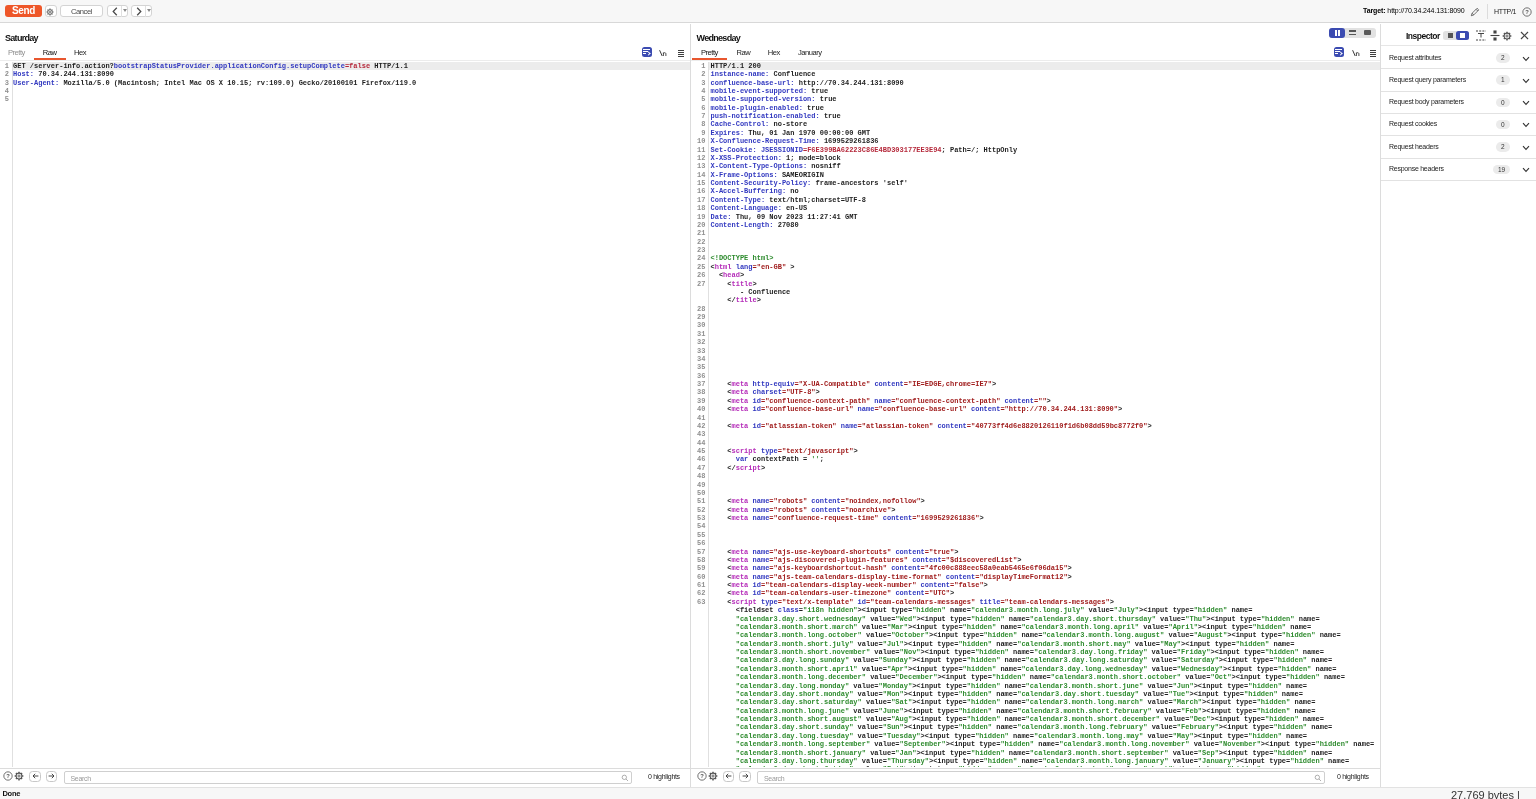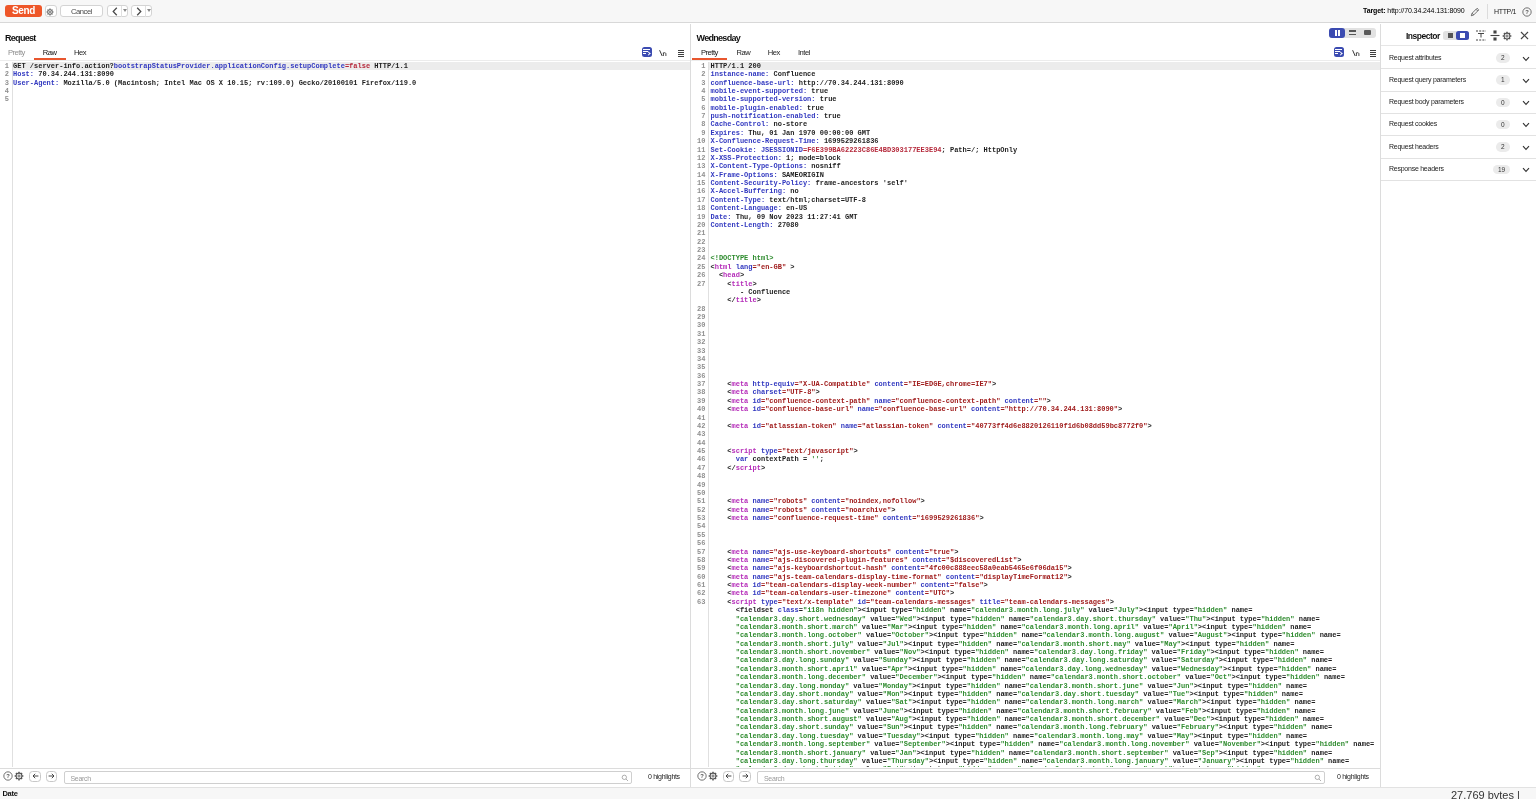--- a/index.html
+++ b/index.html
@@ -65,21 +65,21 @@
 <div class="abs" style="left:1487px;top:4px;width:1px;height:15px;background:#dcdcdc"></div>
 <div class="abs" style="left:1494px;top:7.5px;font-size:7px;letter-spacing:-0.35px;color:#222">HTTP/1</div>
 <svg style="position:absolute;left:1522px;top:6.5px" width="10" height="10" viewBox="0 0 24 24">
     <circle cx="12" cy="12" r="10" fill="none" stroke="#555" stroke-width="2"></circle>
     <text x="12" y="17" font-size="14" font-family="Liberation Sans" font-weight="bold" fill="#555" text-anchor="middle">?</text>
   </svg>
 
 <div class="abs" style="left:690px;top:24px;width:1px;height:763px;background:#dcdcdc"></div>
 <div class="abs" style="left:1380px;top:24px;width:1px;height:763px;background:#dcdcdc"></div>
 
-<div class="ptitle" style="left:5px;top:33px">Request</div>
+<div class="ptitle" style="left:5px;top:33px">Saturday</div>
 <div class="tab dim" style="left:8px;top:48px">Pretty</div>
 <div class="tab" style="left:42.8px;top:48px">Raw</div>
 <div class="tab dim" style="left:74px;top:48px;color:#222">Hex</div>
 <div class="abs" style="left:0;top:59.5px;width:690px;height:1px;background:#ececec"></div>
 <div class="abs" style="left:34px;top:57.5px;width:32px;height:2.4px;background:#e8562e"></div>
 <div style="position:absolute;left:641.5px;top:47px;width:10px;height:10px;background:#3b4bb1;border-radius:2.5px">
 <div style="position:absolute;left:1.8px;top:2px;width:6.4px;height:0.9px;background:#fff"></div>
 <div style="position:absolute;left:1.8px;top:4px;width:4.5px;height:0.9px;background:#fff"></div>
 <div style="position:absolute;left:1.8px;top:6.3px;width:3px;height:0.9px;background:#fff"></div>
 <div style="position:absolute;left:5px;top:5.2px;width:3px;height:3px;border-right:1px solid #fff;border-bottom:1px solid #fff;transform:rotate(-45deg)"></div>
@@ -94,21 +94,21 @@
     <div style="width:6px;height:1px;background:#3f3f3f;margin-bottom:1.1px"></div>
     <div style="width:6px;height:1px;background:#3f3f3f;margin-bottom:1.1px"></div>
   </div>
 <div class="abs code" style="left:0;top:61.8px;width:690px;height:705px;overflow:hidden"><div class="row" style="background:linear-gradient(to right,transparent 12px,#ececec 12px)"><span class="ln" style="width:9px;margin-right:4px">1</span>GET /server-info.action?<i class="b">bootstrapStatusProvider.applicationConfig.setupComplete</i><i class="r">=false</i> HTTP/1.1</div><div class="row"><span class="ln" style="width:9px;margin-right:4px">2</span><i class="b">Host:</i> 70.34.244.131:8090</div><div class="row"><span class="ln" style="width:9px;margin-right:4px">3</span><i class="b">User-Agent:</i> Mozilla/5.0 (Macintosh; Intel Mac OS X 10.15; rv:109.0) Gecko/20100101 Firefox/119.0</div><div class="row"><span class="ln" style="width:9px;margin-right:4px">4</span></div><div class="row"><span class="ln" style="width:9px;margin-right:4px">5</span></div></div>
 <div class="abs" style="left:11.5px;top:61.8px;width:1px;height:705px;background:#e0e0e0"></div>
 
 <div class="ptitle" style="left:696.5px;top:33px">Wednesday</div>
 <div class="tab" style="left:701px;top:48px">Pretty</div>
 <div class="tab dim" style="left:736.5px;top:48px;color:#222">Raw</div>
 <div class="tab dim" style="left:767.8px;top:48px;color:#222">Hex</div>
-<div class="tab dim" style="left:798px;top:48px;color:#222">Intel</div>
+<div class="tab dim" style="left:798px;top:48px;color:#222">January</div>
 <div class="abs" style="left:691px;top:59.5px;width:689px;height:1px;background:#ececec"></div>
 <div class="abs" style="left:692px;top:57.5px;width:35px;height:2.4px;background:#e8562e"></div>
 <div class="abs" style="left:1329px;top:27.5px;width:46.5px;height:10.5px;background:#e2e2e2;border-radius:3px"></div>
 <div class="abs" style="left:1329px;top:27.5px;width:15.5px;height:10.5px;background:#3b4bb1;border-radius:3px"></div>
 <div class="abs" style="left:1334.5px;top:30px;width:2.2px;height:5.5px;background:#fff"></div>
 <div class="abs" style="left:1338.2px;top:30px;width:2.2px;height:5.5px;background:#fff"></div>
 <div class="abs" style="left:1349px;top:30.2px;width:7px;height:1.6px;background:#555"></div>
 <div class="abs" style="left:1349px;top:33.6px;width:7px;height:1.6px;background:#555"></div>
 <div class="abs" style="left:1364.2px;top:30.2px;width:7px;height:5.2px;background:#5a5a5a;border-radius:1px"></div>
 <div style="position:absolute;left:1333.5px;top:47px;width:10px;height:10px;background:#3b4bb1;border-radius:2.5px">
@@ -291,14 +291,14 @@
   </svg>
 <div class="sinput" style="left:757px;top:770.5px;width:568px">
     <div class="sph">Search</div>
   </div>
 <svg style="position:absolute;left:1314px;top:773.5px" width="8" height="8" viewBox="0 0 24 24">
     <circle cx="10" cy="10" r="6.5" fill="none" stroke="#888" stroke-width="2"></circle>
     <line x1="15" y1="15" x2="21" y2="21" stroke="#888" stroke-width="2"></line>
   </svg>
 <div class="abs" style="left:1337px;top:773px;font-size:7px;letter-spacing:-0.3px;color:#222">0 highlights</div>
 <div class="abs" style="left:0;top:787px;width:1536px;height:12px;background:#f7f7f7;border-top:1px solid #e2e2e2"></div>
-<div class="abs" style="left:2.5px;top:789px;font-size:7.5px;letter-spacing:-0.3px;font-weight:bold;color:#111">Date</div>
+<div class="abs" style="left:2.5px;top:789px;font-size:7.5px;letter-spacing:-0.3px;font-weight:bold;color:#111">Done</div>
 <div class="abs" style="left:1451px;top:788.8px;font-size:11px;letter-spacing:0;color:#333">27,769 bytes | 121 millis</div>
 
 </body></html>

